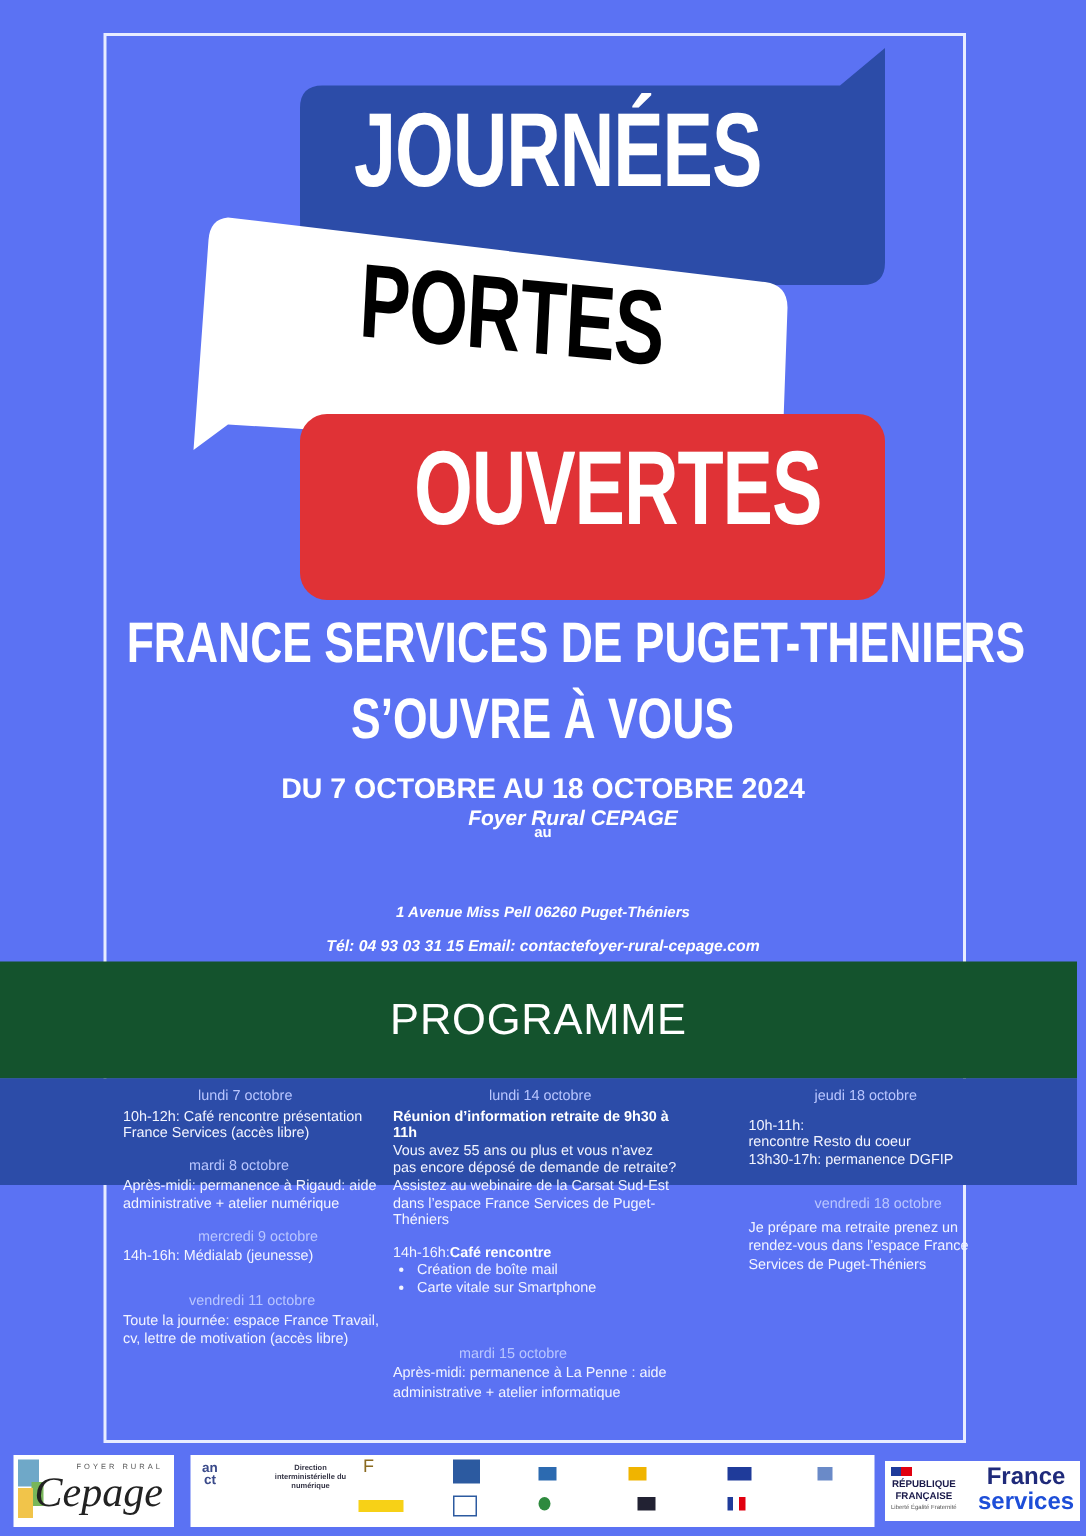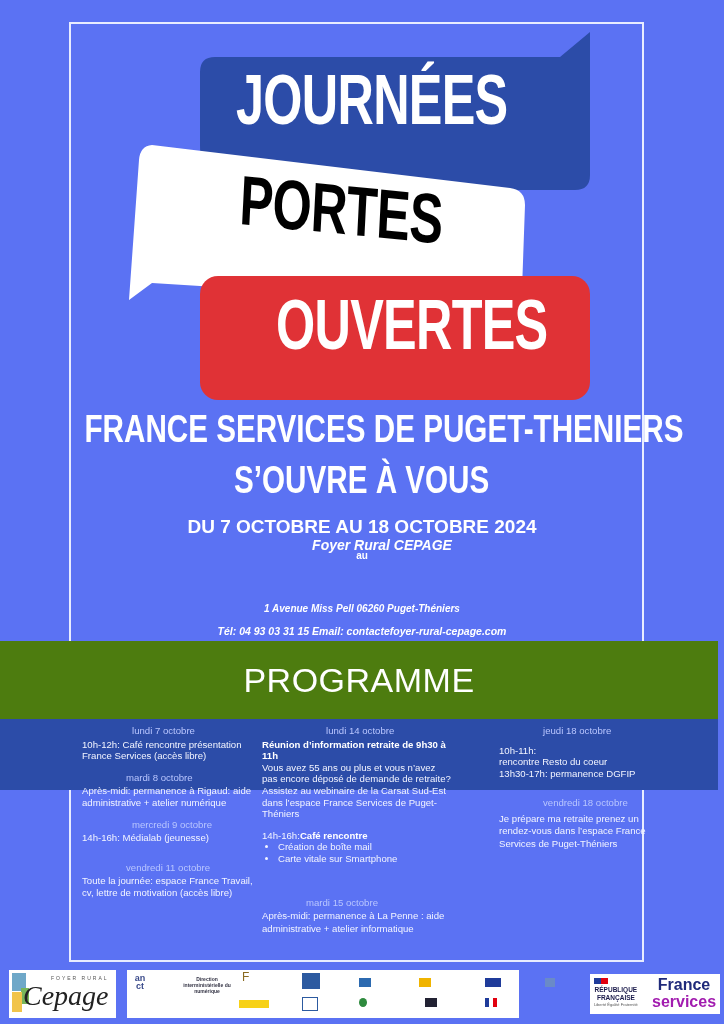--- a/index.html
+++ b/index.html
@@ -29,57 +29,57 @@
   .sub2 { top:459px; font-size:38px; }
   .sub-inner { display:inline-block; transform:scaleX(0.78); }
   .dates { top:516px; font-size:19px; }
   .au { top:550px; font-size:10px; }
   .venue { top:537px; font-size:14px; font-style:italic;padding-left:20px; }
   .address { top:603px; font-size:10px; font-style:italic; }
   .contact { top:625px; font-size:10.5px; font-style:italic; }
 
   .programme-band {
     position:absolute; left:0; top:641px; width:718px; height:78px;
-    background:#4d7c0f; display:flex; align-items:center; justify-content:center;
-    font-size:34px; color:#fff; letter-spacing:0.5px;
+    background:#14532d; display:flex; align-items:center; justify-content:center;
+    font-size:29px; color:#fff; letter-spacing:0.5px;
   }
   .dark-band {
     position:absolute; left:0; top:719px; width:718px; height:71px;
     background:#2c4ca8;
   }
   .col { position:absolute; font-size:9.6px; line-height:11.6px; color:#f2f4ff; }
   .col1 { left:82px; top:725px; width:175px; }
   .col2 { left:262px; top:725px; width:190px; }
   .col3 { left:499px; top:725px; width:150px; }
   .day { color:#b9c6ff; margin-bottom:2px; display:block;margin-left:44px; }
   .entry { margin-bottom:10px; }
   .indent { padding-left:6px; }
   .indent2 { padding-left:20px; }
   .b { font-weight:bold; color:#fff; }
   ul.bul { margin:0; padding-left:16px; }
   ul.bul li { list-style:disc; }
 
   .footer { position:absolute; top:970px; left:0; width:724px; height:52px;text-align:center; }
   .logo-box { position:absolute; background:#fff; }
   .cepage { left:9px; top:0; width:107px; height:48px; }
-  .partners { left:127px; top:0; width:392px; height:48px; }
+  .partners { left:127px; top:0; width:456px; height:48px; }
   .rf { left:590px; top:4px; width:130px; height:40px; }
   .cep-text { position:absolute; left:14px; top:10px; font-family:"Liberation Serif", serif; font-style:italic; font-size:28px; color:#222; }
   .cep-small { position:absolute; left:42px; top:5px; font-size:5px; letter-spacing:2px; color:#555; }
   .cep-deco1 { position:absolute; left:3px; top:3px; width:14px; height:18px; background:#6fa8c8; }
   .cep-deco2 { position:absolute; left:3px; top:22px; width:10px; height:20px; background:#f1c44a; }
   .cep-deco3 { position:absolute; left:12px; top:18px; width:8px; height:16px; background:#78b65a; }
   .plogo { position:absolute; font-size:5px; color:#334; line-height:6px; }
   .plogo-mark { display:inline-block; width:12px; height:9px; vertical-align:middle; margin-right:2px; }
   .rf-left { position:absolute; left:4px; top:4px; font-size:6.5px; font-weight:bold; color:#1a1a4a; line-height:8px; }
   .rf-flag { display:block; width:14px; height:6px; background:linear-gradient(90deg,#1f3b9a 50%,#e1000f 50%); margin-bottom:2px; }
   .rf-motto { font-weight:normal; font-size:4px; line-height:5px; color:#555; display:block; }
   .fs { position:absolute; left:62px; top:2px; font-weight:bold; font-size:16px; line-height:17px; }
   .fs-1 { color:#1f2a7a; display:block; }
-  .fs-2 { color:#a21caf; display:block; }
+  .fs-2 { color:#1d4ed8; display:block; }
 </style>
 </head>
 <body>
 
 <svg width="724" height="420" style="position:absolute;left:0;top:0;">
 
   <path d="M215,57 Q200,57 200,72 L200,145 Q200,190 215,190 L575,190 Q590,190 590,175 L590,32 L560,57 Z" fill="#2c4ca8"></path>
 
   <path d="M152,145 Q140,146 139,160 L129,300 L152,283 L507,305 Q522,306 522,290 L525,205 Q525,190 510,188 Z" fill="#ffffff"></path>
 

